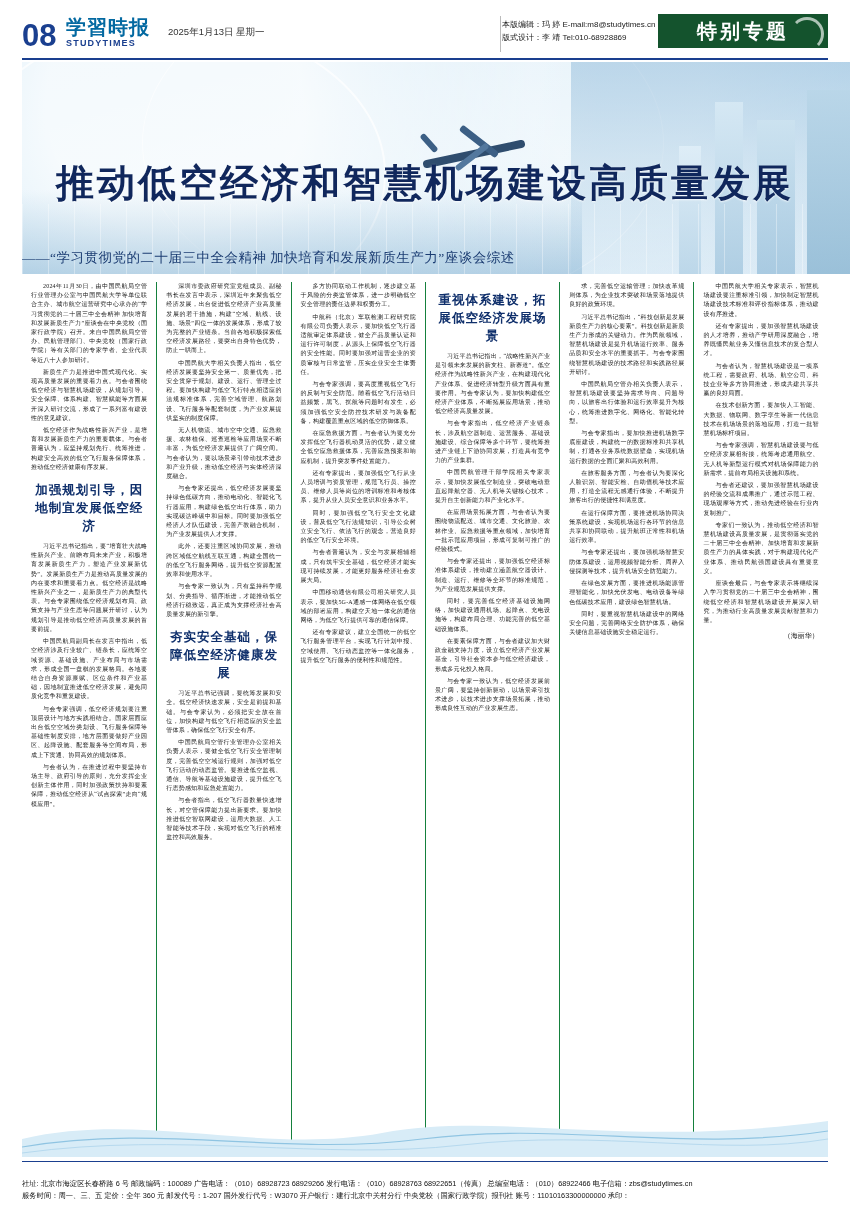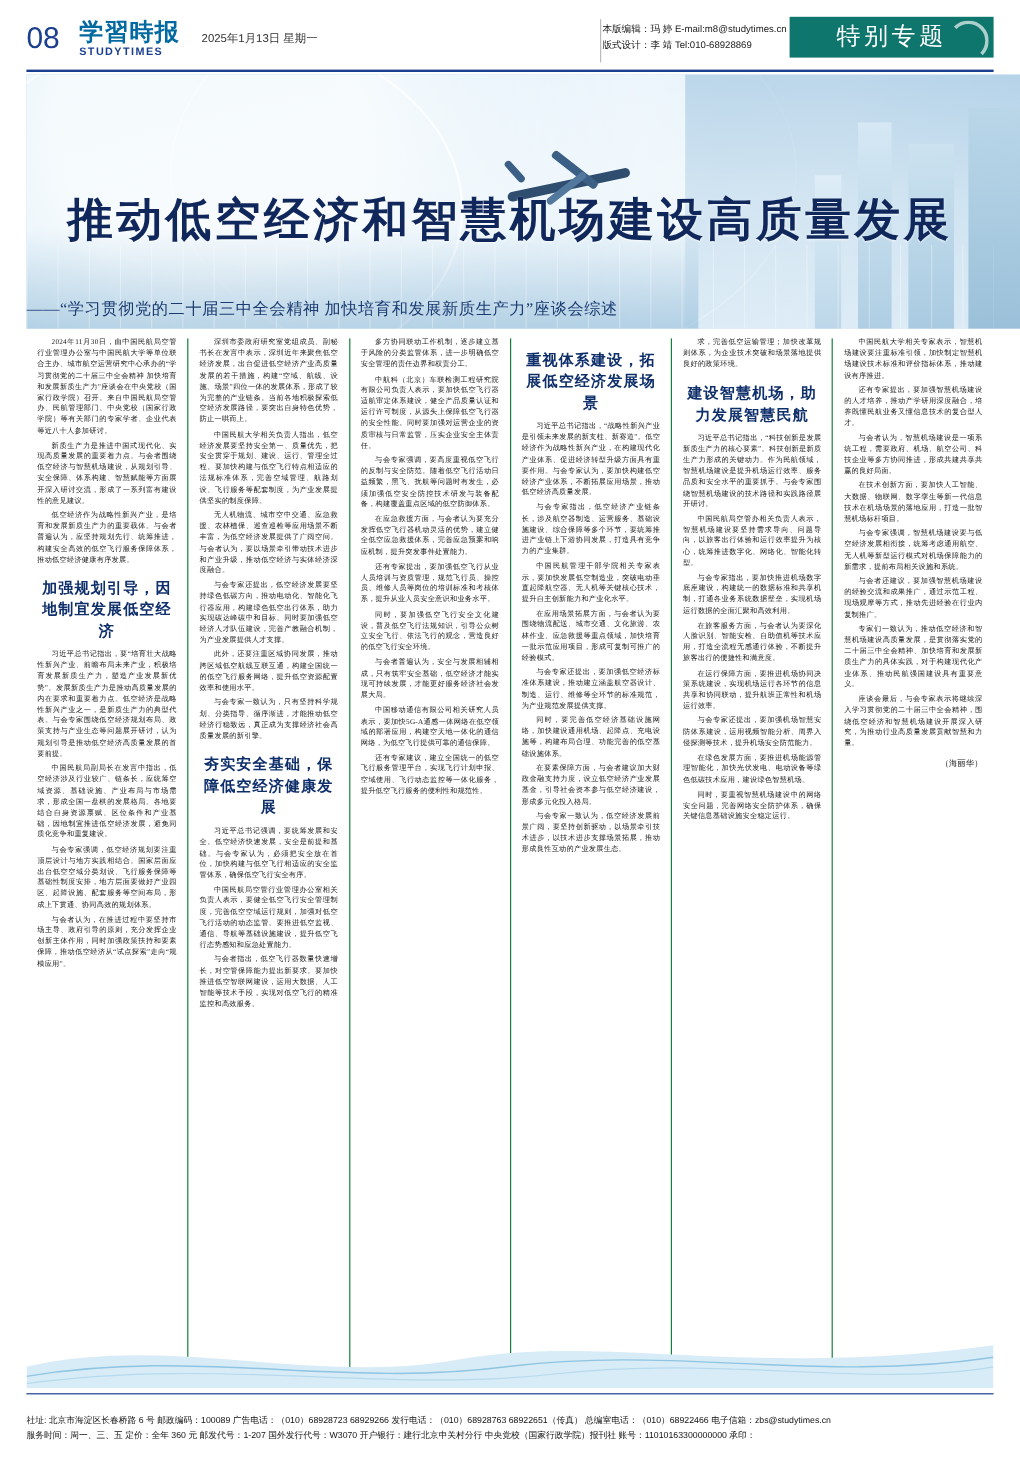--- a/index.html
+++ b/index.html
@@ -8,30 +8,30 @@
     background:#ffffff;
     font-family:"Liberation Serif", serif;
     color:#111;
     overflow:hidden;
     position:relative;
   }
   .page{position:relative;width:850px;height:1215px;box-sizing:border-box;}
 
   
   .masthead{position:absolute;left:22px;top:14px;width:806px;height:44px;border-bottom:2px solid #1a3f8f;}
-  .page-num{position:absolute;left:0;top:4px;font-size:25px;font-weight:normal;color:#1a3f8f;font-family:"Liberation Sans",sans-serif;}
+  .page-num{position:absolute;left:0;top:4px;font-size:31px;font-weight:bold;color:#1a3f8f;font-family:"Liberation Sans",sans-serif;}
   .logo-box{position:absolute;left:44px;top:2px;width:92px;height:38px;}
   .logo-cn{font-size:20px;font-weight:bold;color:#0369a1;letter-spacing:1px;line-height:22px;font-family:"Liberation Serif",serif;}
   .logo-en{font-size:9px;color:#1a3f8f;letter-spacing:1.2px;font-family:"Liberation Sans",sans-serif;font-weight:bold;}
   .issue-date{position:absolute;left:146px;top:12px;font-size:9.5px;color:#333;font-family:"Liberation Sans",sans-serif;}
   .credits{position:absolute;left:480px;top:4px;font-size:8px;color:#222;line-height:13px;font-family:"Liberation Sans",sans-serif;}
   .credits .row{white-space:nowrap;}
   .credit-sep{position:absolute;left:478px;top:2px;width:1px;height:36px;background:#bbb;}
-  .special-tag{position:absolute;right:0;top:0px;width:170px;height:34px;background:#0f766e;color:#fff;
-     font-size:20px;font-weight:normal;letter-spacing:3px;text-align:center;line-height:34px;font-family:"Liberation Serif",serif;}
+  .special-tag{position:absolute;right:0;top:0px;width:170px;height:34px;background:#14532d;color:#fff;
+     font-size:20px;font-weight:bold;letter-spacing:3px;text-align:center;line-height:34px;font-family:"Liberation Serif",serif;}
   .special-tag .swoosh{position:absolute;right:4px;top:3px;width:28px;height:28px;border:3px solid #ffffff;
      border-radius:50%;border-left-color:transparent;border-bottom-color:transparent;opacity:.65;}
 
   
   .hero{position:absolute;left:22px;top:62px;width:849px;height:212px;overflow:hidden;
      background:linear-gradient(180deg,#cfe6f5 0%,#e8f3fa 45%,#dce9f4 100%);}
   .hero .sky{position:absolute;inset:0;background:
       radial-gradient(circle at 18% 20%, rgba(255,255,255,.85) 0 18%, rgba(255,255,255,0) 60%),
       radial-gradient(circle at 70% 12%, rgba(255,255,255,.6) 0 14%, rgba(255,255,255,0) 55%),
       linear-gradient(120deg, rgba(173,216,240,.7), rgba(226,240,250,.2));}
@@ -172,21 +172,20 @@
           <p class="ptxt">与会专家指出，低空经济产业链条长，涉及航空器制造、运营服务、基础设施建设、综合保障等多个环节，要统筹推进产业链上下游协同发展，打造具有竞争力的产业集群。</p>
           <p class="ptxt">中国民航管理干部学院相关专家表示，要加快发展低空制造业，突破电动垂直起降航空器、无人机等关键核心技术，提升自主创新能力和产业化水平。</p>
           <p class="ptxt">在应用场景拓展方面，与会者认为要围绕物流配送、城市交通、文化旅游、农林作业、应急救援等重点领域，加快培育一批示范应用项目，形成可复制可推广的经验模式。</p>
           <p class="ptxt">与会专家还提出，要加强低空经济标准体系建设，推动建立涵盖航空器设计、制造、运行、维修等全环节的标准规范，为产业规范发展提供支撑。</p>
           <p class="ptxt">同时，要完善低空经济基础设施网络，加快建设通用机场、起降点、充电设施等，构建布局合理、功能完善的低空基础设施体系。</p>
           <p class="ptxt">在要素保障方面，与会者建议加大财政金融支持力度，设立低空经济产业发展基金，引导社会资本参与低空经济建设，形成多元化投入格局。</p>
           <p class="ptxt">与会专家一致认为，低空经济发展前景广阔，要坚持创新驱动，以场景牵引技术进步，以技术进步支撑场景拓展，推动形成良性互动的产业发展生态。</p>
         </div>
         <div class="col c5">
           <p class="ptxt">求，完善低空运输管理；加快改革规则体系，为企业技术突破和场景落地提供良好的政策环境。</p>
-          <div class="sect-title">建设智慧机场，助力发展智慧民航</div>
           <p class="ptxt">习近平总书记指出，“科技创新是发展新质生产力的核心要素”。科技创新是新质生产力形成的关键动力。作为民航领域，智慧机场建设是提升机场运行效率、服务品质和安全水平的重要抓手。与会专家围绕智慧机场建设的技术路径和实践路径展开研讨。</p>
           <p class="ptxt">中国民航局空管办相关负责人表示，智慧机场建设要坚持需求导向、问题导向，以旅客出行体验和运行效率提升为核心，统筹推进数字化、网络化、智能化转型。</p>
           <p class="ptxt">与会专家指出，要加快推进机场数字底座建设，构建统一的数据标准和共享机制，打通各业务系统数据壁垒，实现机场运行数据的全面汇聚和高效利用。</p>
           <p class="ptxt">在旅客服务方面，与会者认为要深化人脸识别、智能安检、自助值机等技术应用，打造全流程无感通行体验，不断提升旅客出行的便捷性和满意度。</p>
           <p class="ptxt">在运行保障方面，要推进机场协同决策系统建设，实现机场运行各环节的信息共享和协同联动，提升航班正常性和机场运行效率。</p>
           <p class="ptxt">与会专家还提出，要加强机场智慧安防体系建设，运用视频智能分析、周界入侵探测等技术，提升机场安全防范能力。</p>
           <p class="ptxt">在绿色发展方面，要推进机场能源管理智能化，加快光伏发电、电动设备等绿色低碳技术应用，建设绿色智慧机场。</p>
           <p class="ptxt">同时，要重视智慧机场建设中的网络安全问题，完善网络安全防护体系，确保关键信息基础设施安全稳定运行。</p>
         </div>
         <div class="col c6">

